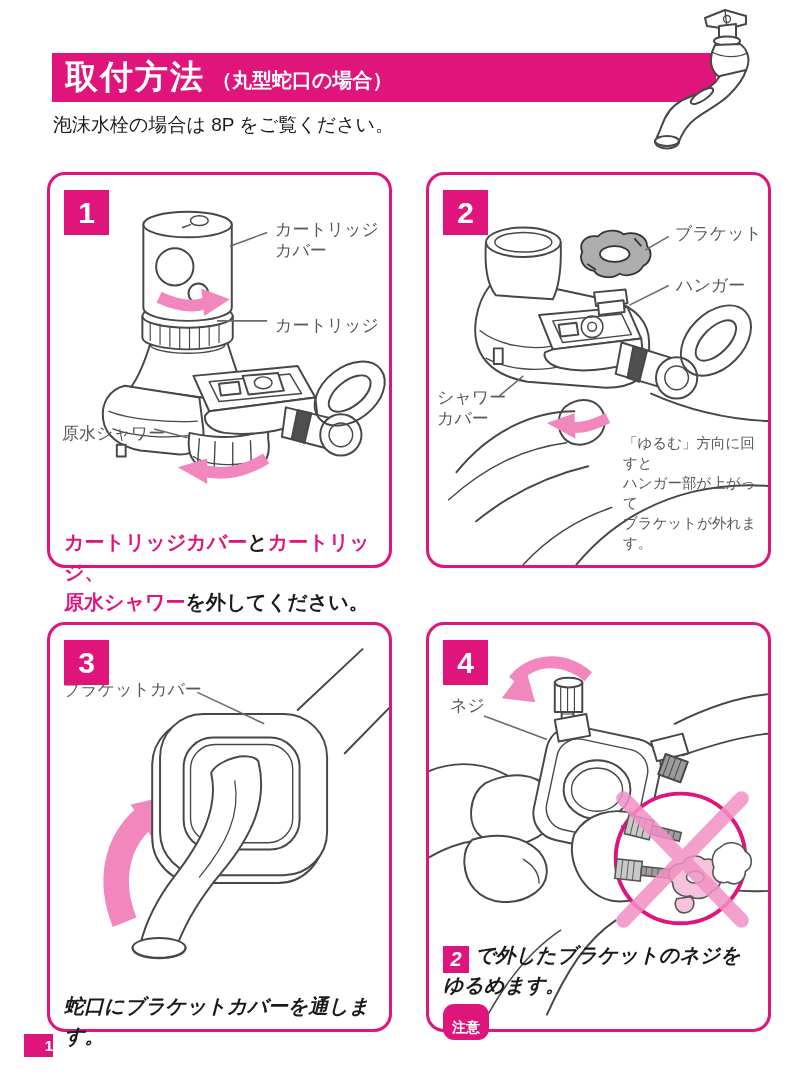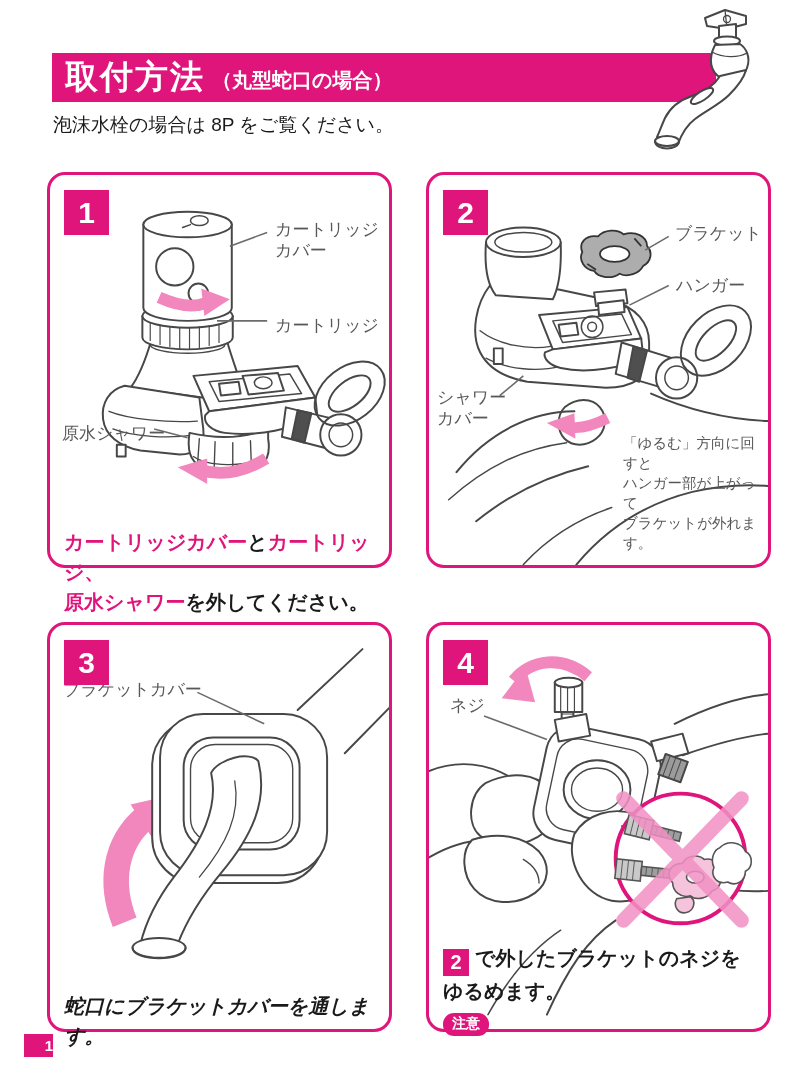--- a/index.html
+++ b/index.html
@@ -28,26 +28,26 @@
   .illus{position:absolute;left:0;top:0;width:100%;height:100%;pointer-events:none;}
   .num{position:absolute;left:14px;top:15px;width:45px;height:45px;background:var(--mag);color:#fff;
        font-size:30px;font-weight:bold;display:flex;align-items:center;justify-content:center;z-index:3;}
   .lbl{position:absolute;color:var(--gray);font-size:17px;line-height:21px;z-index:2;}
   .cap{position:absolute;left:14px;right:10px;font-weight:bold;font-size:20px;color:var(--ink);line-height:30px;z-index:2;}
   .hl{color:var(--mag);}
   .note-small{position:absolute;font-size:14.5px;line-height:20px;color:var(--gray);z-index:2;}
 
   
   .cap4{position:absolute;left:14px;top:318px;z-index:2;}
-  .cap4 .line{font-weight:bold;font-size:20px;color:var(--ink);line-height:30px;}
+  .cap4 .line{font-weight:bold;font-size:20px;color:var(--ink);line-height:24px;font-style:italic;}
   .refbadge{display:inline-flex;width:26px;height:27px;background:var(--mag);color:#fff;font-size:20px;
             font-weight:bold;align-items:center;justify-content:center;margin-right:6px;vertical-align:-4px;}
   .warnline{margin-top:7px;display:flex;align-items:center;}
   .warnbadge{display:inline-block;background:var(--mag);color:#fff;font-size:14px;font-weight:bold;
-             border-radius:11px;padding:2px 9px 3px;margin-right:7px;white-space:nowrap;}
+             border-radius:11px;padding:15px 9px 3px;margin-right:7px;white-space:nowrap;}
   .warntext{font-weight:bold;font-size:16.5px;color:var(--ink);}
 
   .pnum{position:absolute;left:24px;top:1034px;width:24px;height:23px;background:var(--mag);color:#fff;
         font-weight:bold;font-size:15px;display:flex;align-items:center;justify-content:center;padding-left:29px;}
 </style>
 </head>
 <body>
 
 <div class="page">
 

